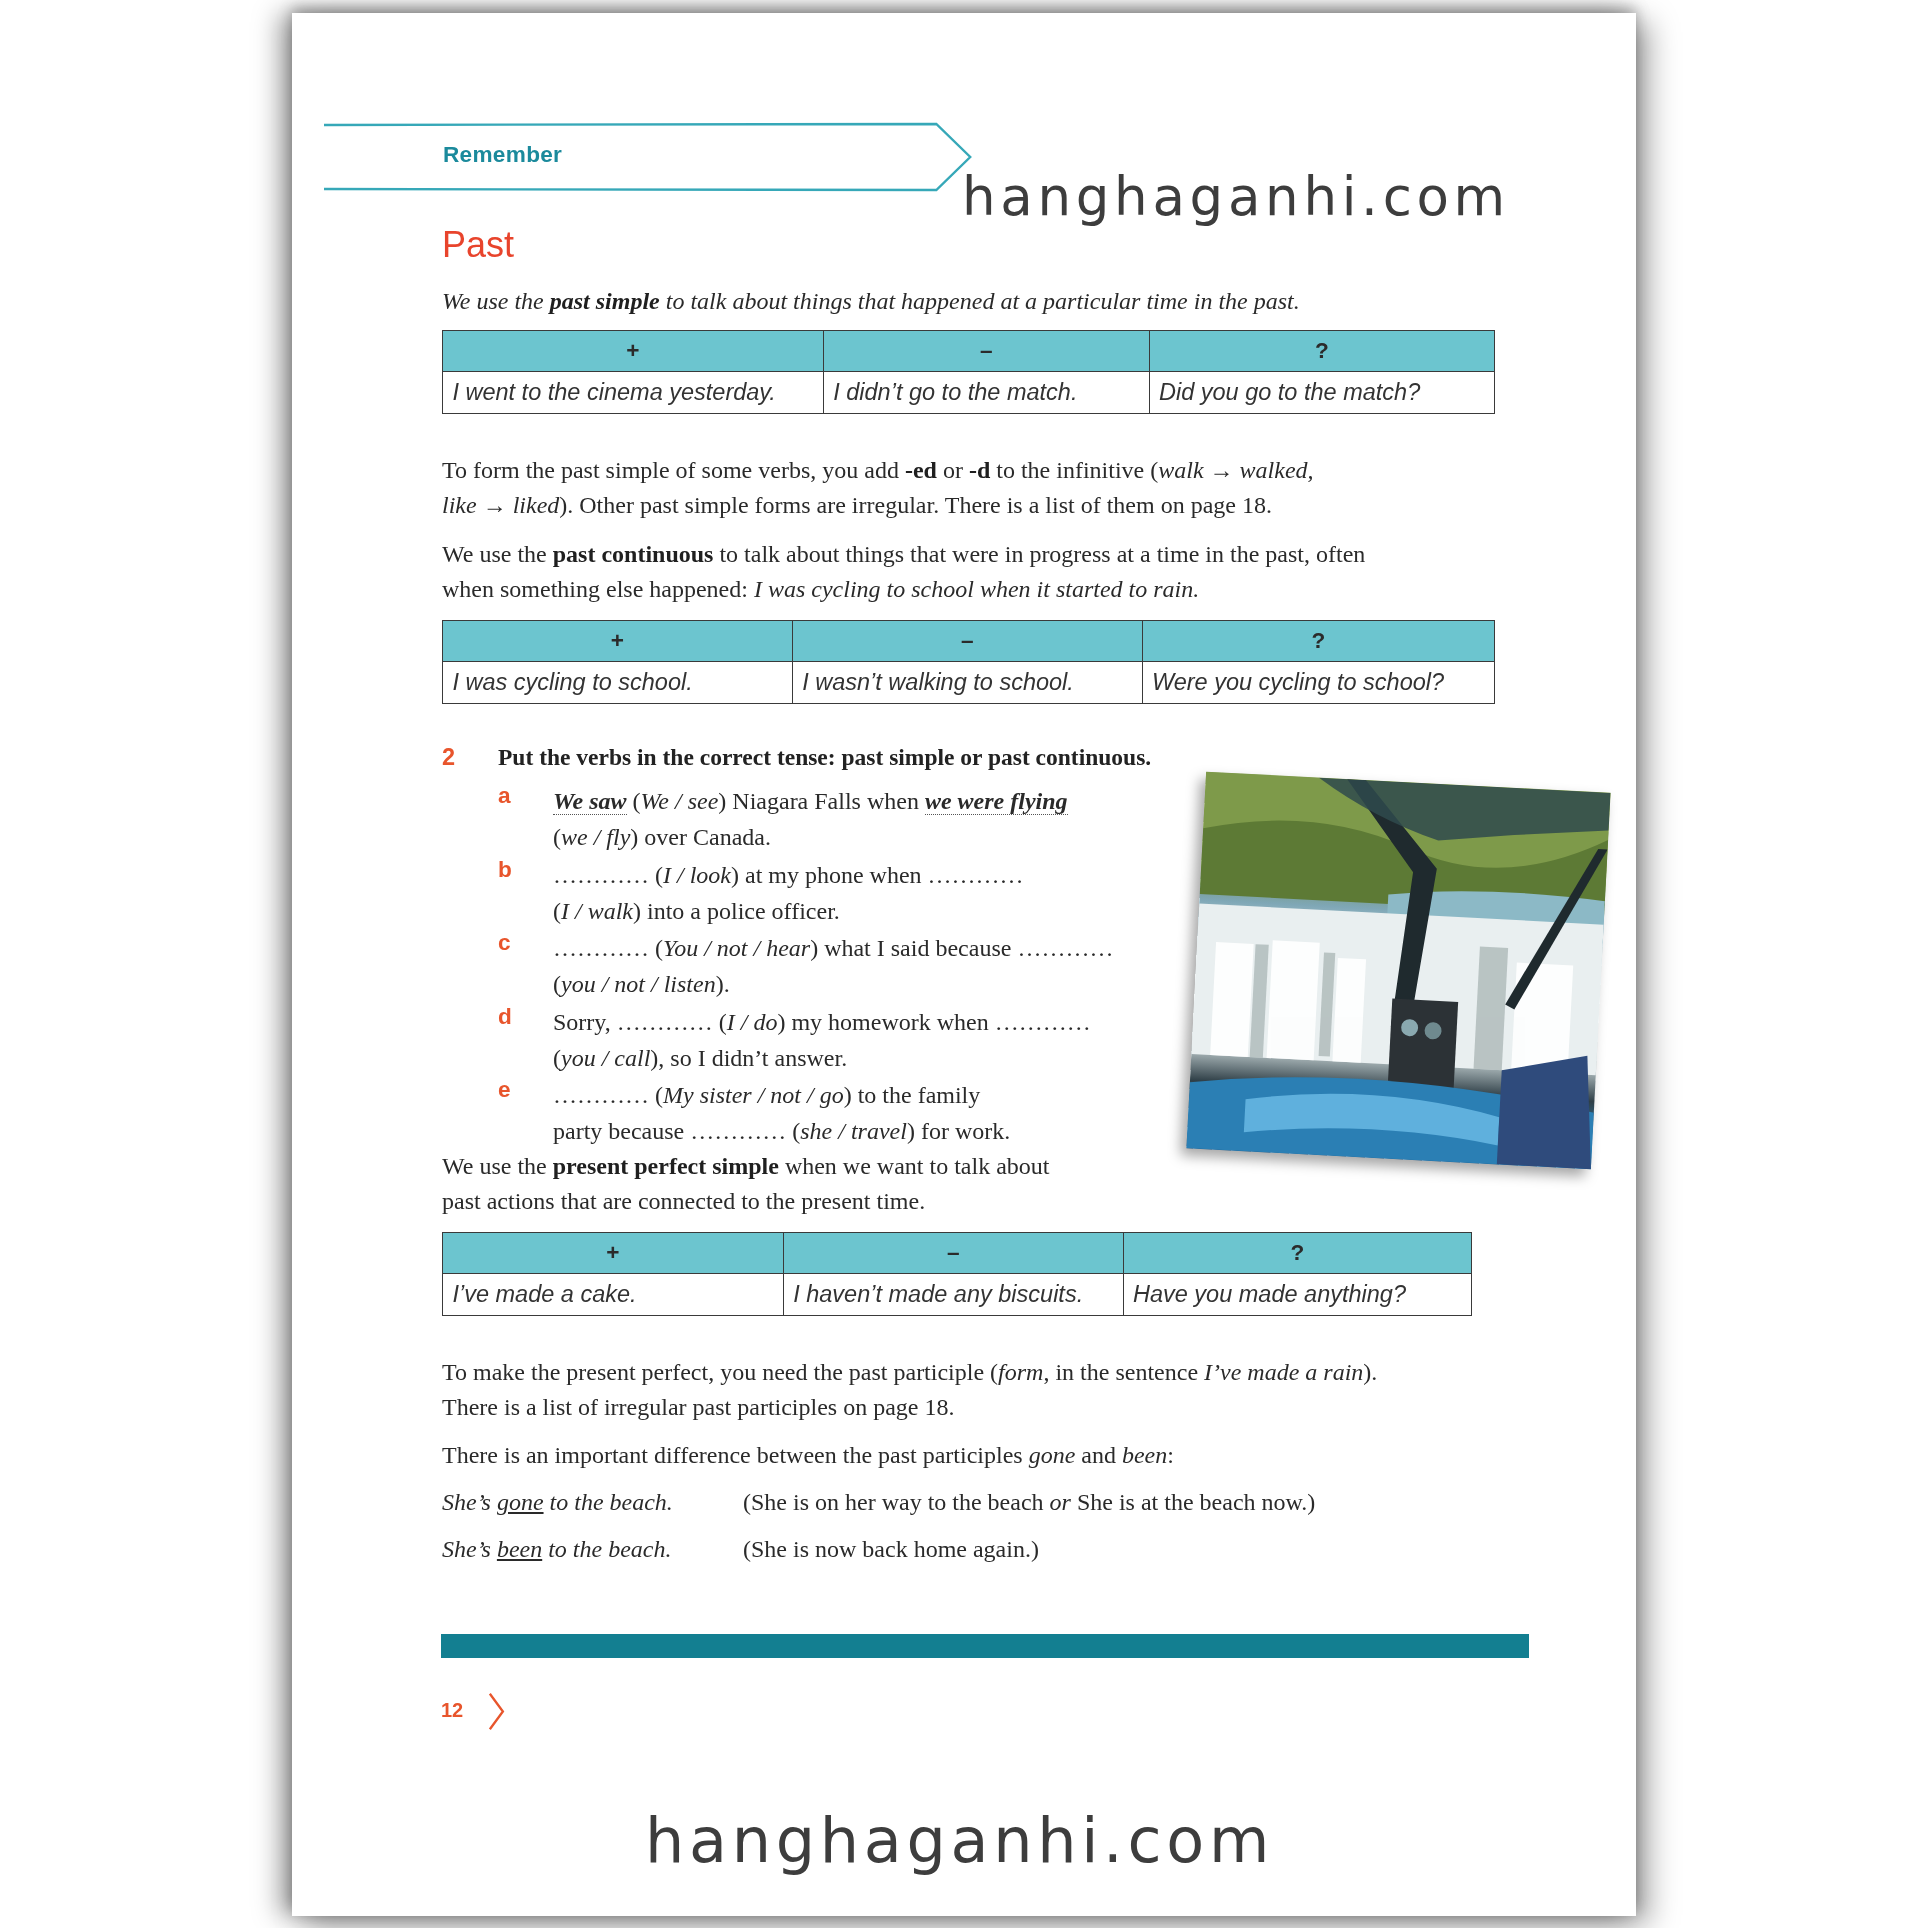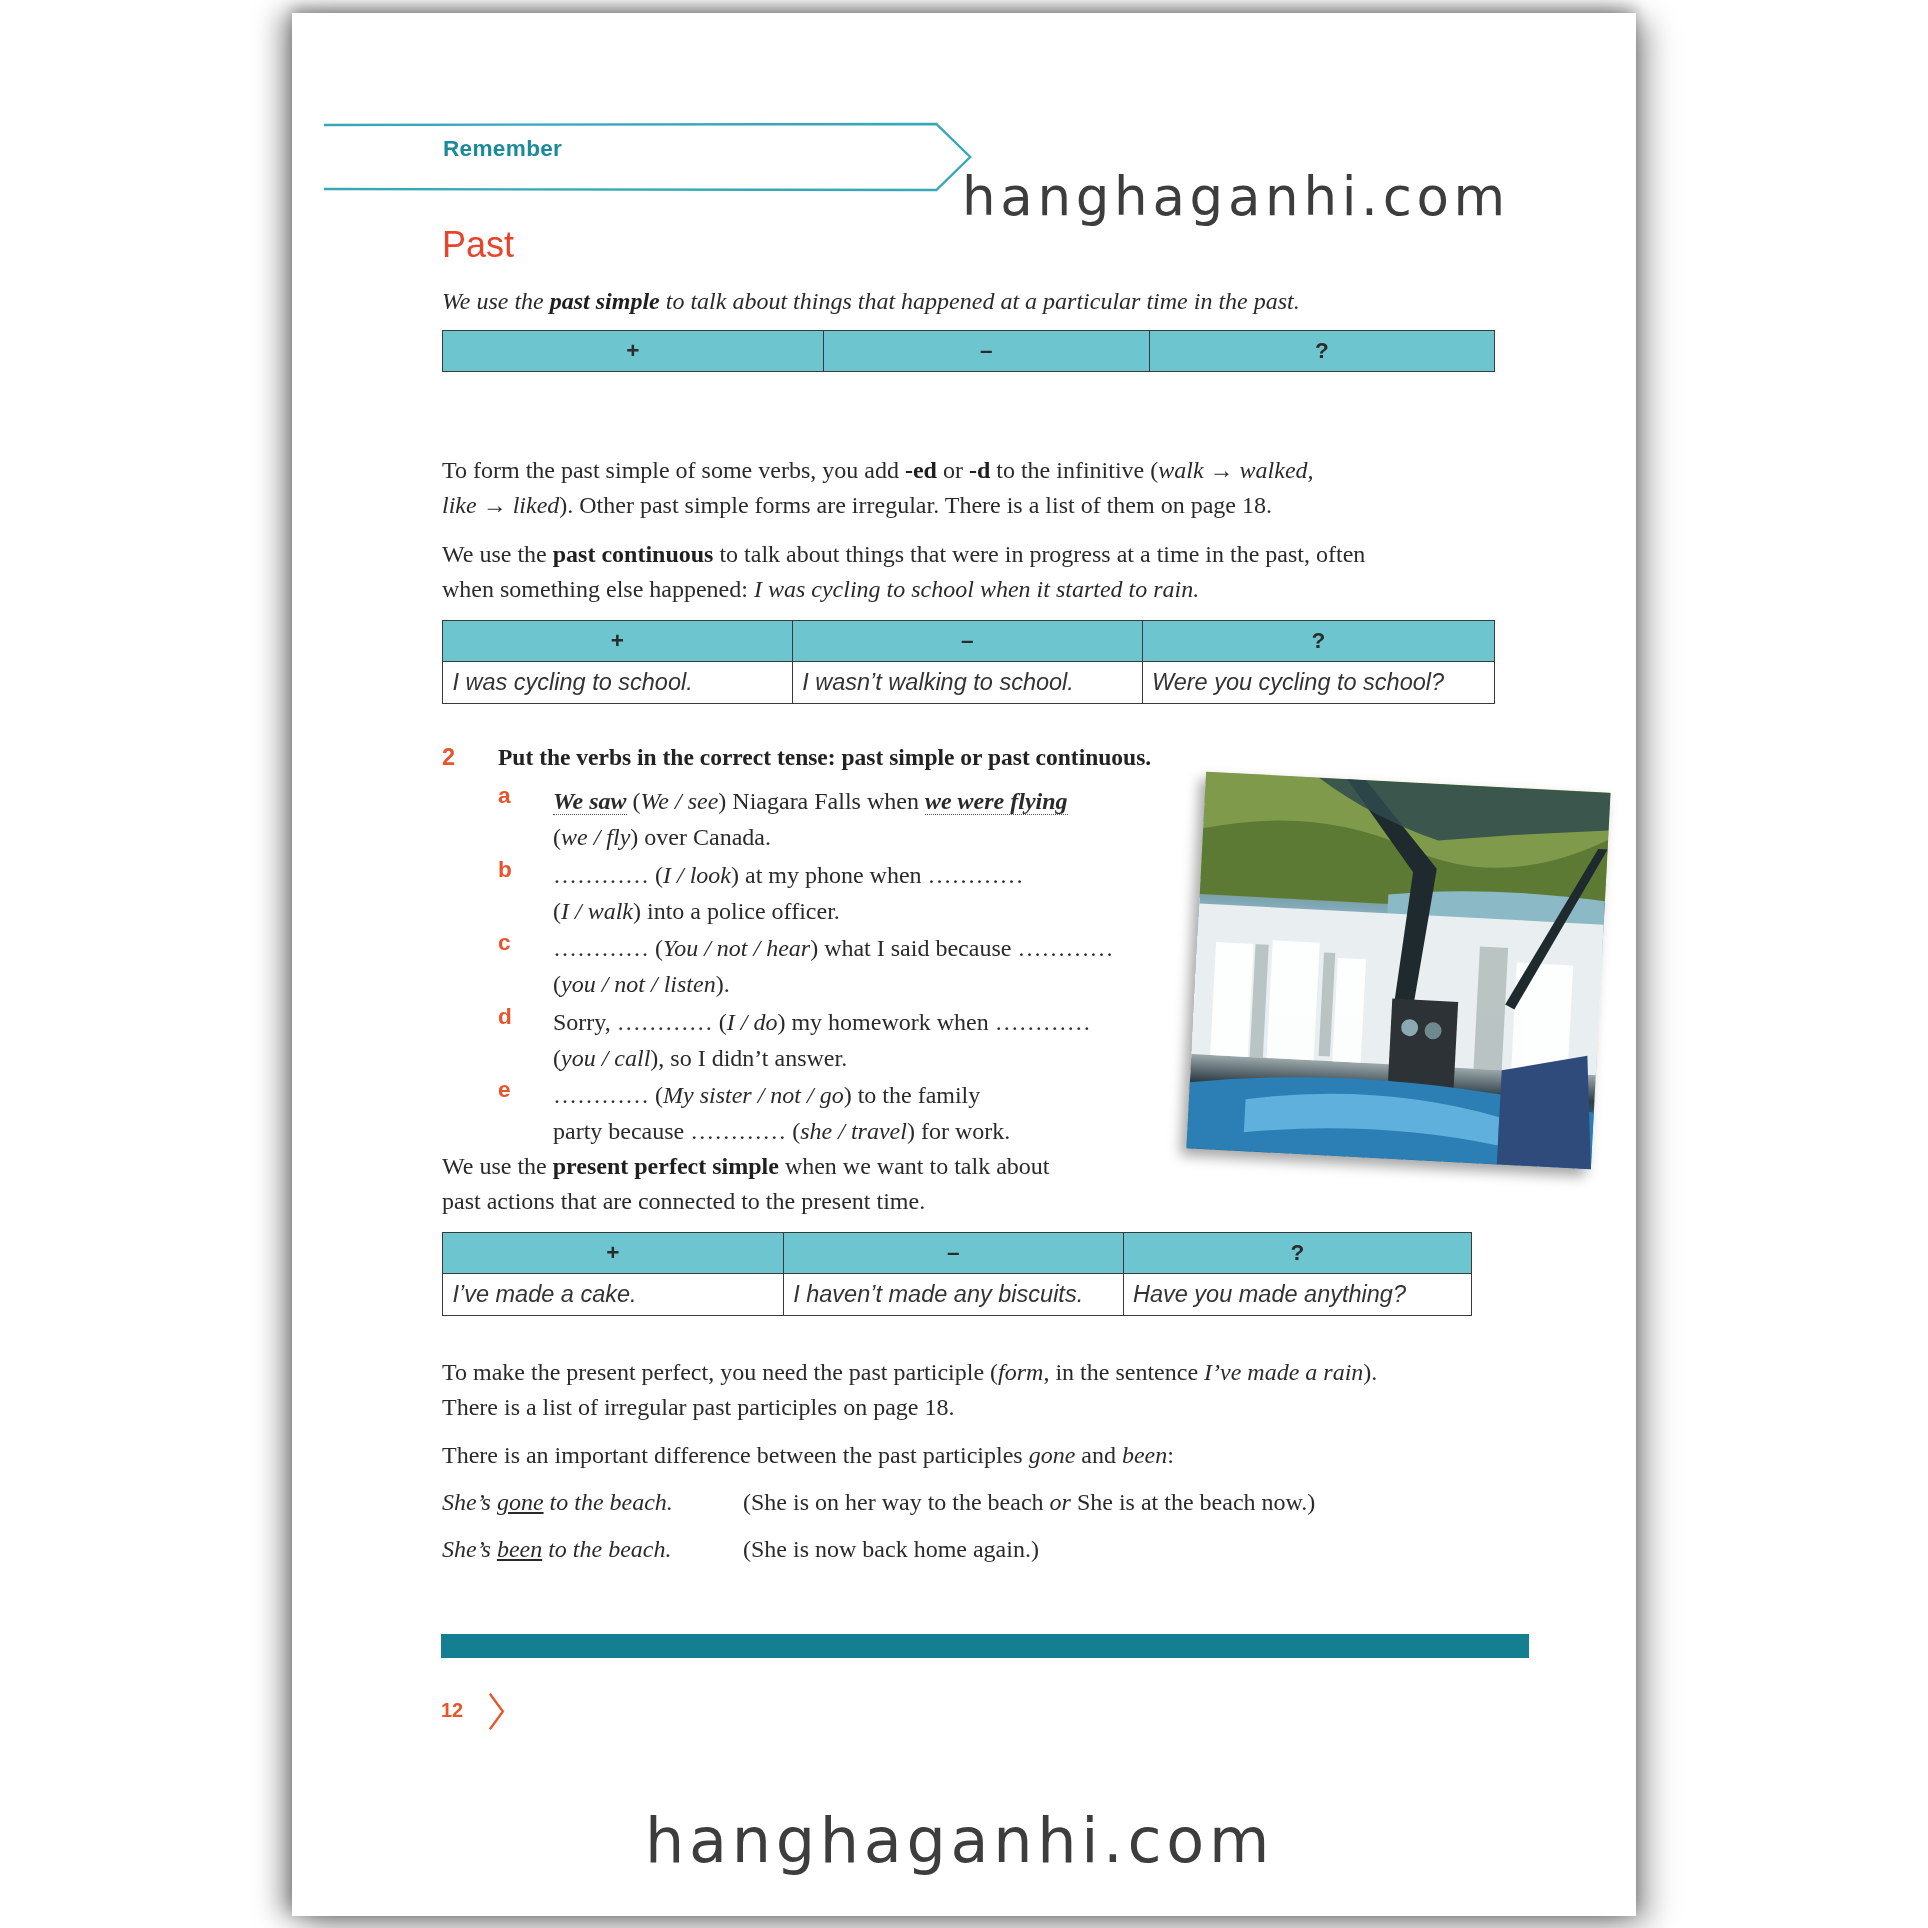--- a/index.html
+++ b/index.html
@@ -11,21 +11,21 @@
   .page {
     position:absolute; left:292px; top:13px; width:1344px; height:1903px;
     background:#fff;
     box-shadow: -13px 0 24.5px rgba(0,0,0,0.35), 13px 9.4px 28px rgba(0,0,0,0.35), 0 -5.6px 13px rgba(0,0,0,0.25);
   }
 
   
   .banner { position:absolute; left:324px; top:121px; width:650px; height:72px; }
   .banner svg { position:absolute; left:0; top:0; }
   .banner-label {
-    position:absolute; left:119px; top:15px;
+    position:absolute; left:119px; top:21px;
     font-family:"Liberation Sans", sans-serif; font-weight:bold;
     font-size:22.6px; color:#1b8a9c; letter-spacing:0.3px;
   }
 
   .watermark {
     position:absolute; font-family:"DejaVu Sans", sans-serif; color:#3d3d3d;
     letter-spacing:4.7px; font-weight:normal;
   }
 
   .h-past {
@@ -107,20 +107,25 @@
 <div class="h-past">Past</div>
 
 <div class="para" style="top:284px;font-style:italic;"><span>We use the </span><b>past simple</b><span> to talk about things that happened at a particular time in the past.</span></div>
 
 <table class="grammar" style="left:442px; top:330px; width:1053px;">
   <tbody>
       <tr>
     <th style="width:361px;">+</th>
     <th style="width:306px;">–</th>
     <th>?</th>
+  </tr>
+  <tr>
+    <td>I went to the cinema yesterday.</td>
+    <td>I didn’t go to the match.</td>
+    <td>Did you go to the match?</td>
   </tr>
 </tbody>
   </table>
 
 <div class="para" style="top:453px;"><span>To form the past simple of some verbs, you add </span><b>-ed</b><span> or </span><b>-d</b><span> to the infinitive (</span><i>walk → walked,</i></div>
 <div class="para" style="top:488px;"><i>like → liked</i><span>). Other past simple forms are irregular. There is a list of them on page 18.</span></div>
 
 <div class="para" style="top:537px;"><span>We use the </span><b>past continuous</b><span> to talk about things that were in progress at a time in the past, often</span></div>
 <div class="para" style="top:572px;"><span>when something else happened: </span><i>I was cycling to school when it started to rain.</i></div>
 

